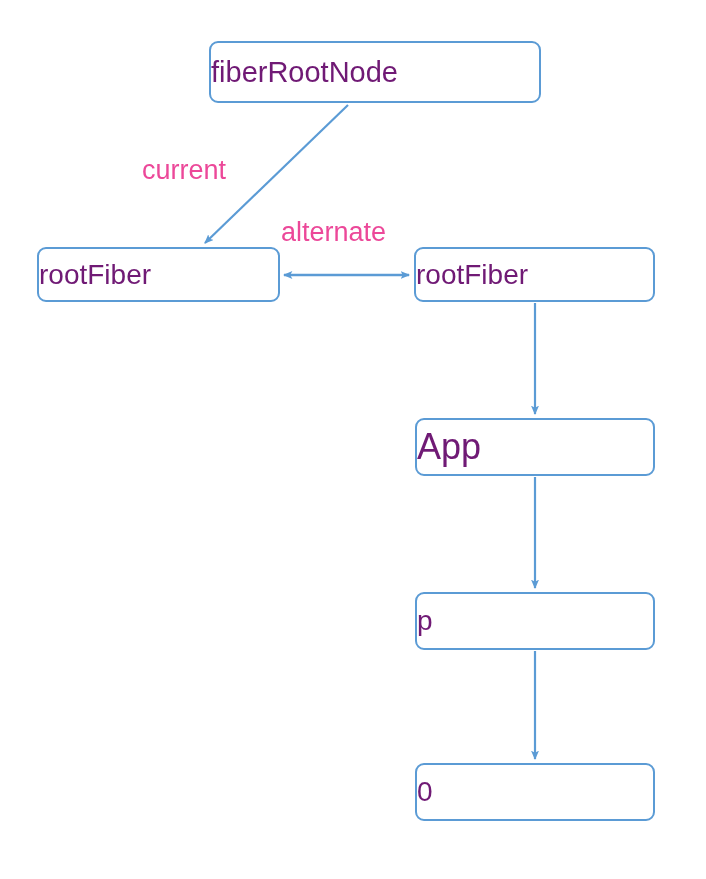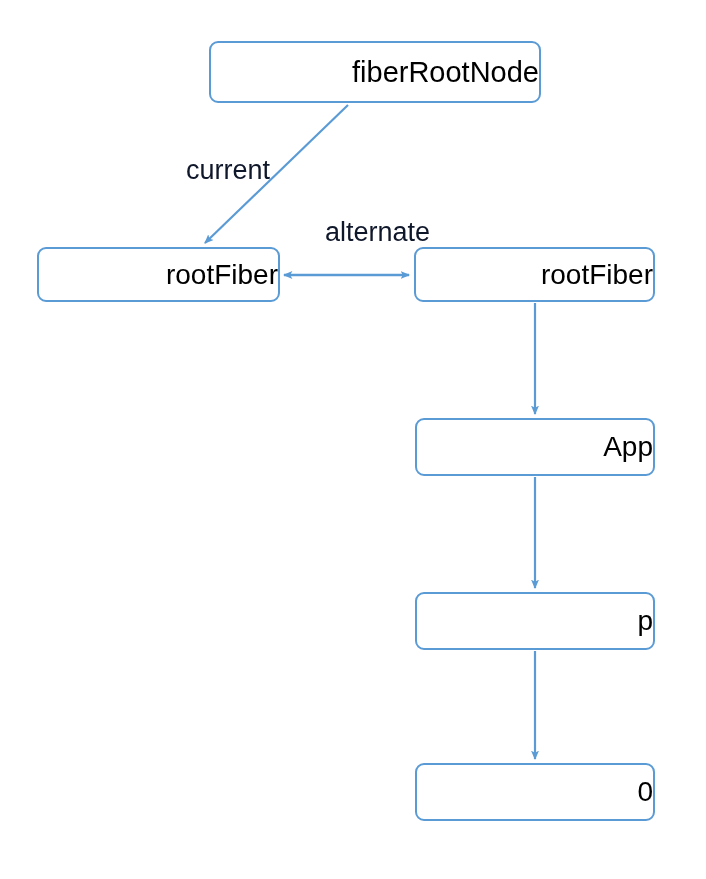--- a/index.html
+++ b/index.html
@@ -28,46 +28,45 @@
     pointer-events: none;
   }
   .node {
     position: absolute;
     box-sizing: border-box;
     border: 2px solid #5b9bd5;
     border-radius: 9px;
     background: #ffffff;
     display: flex;
     align-items: center;
-    justify-content: flex-end;
-    color: #000000;
+    justify-content: flex-start;
+    color: #701a75;
     font-family: "Liberation Sans", sans-serif;
     font-weight: 400;
     line-height: 1;
   }
   .node-label {
     display: block;
     text-align: center;
     white-space: nowrap;
   }
   .edge-label {
     position: absolute;
-    color: #0f172a;
+    color: #ec4899;
     font-family: "Liberation Sans", sans-serif;
     font-size: 27px;
     line-height: 1;
     white-space: nowrap;
-    margin-left: 44px;
   }
 
   
   #node-fiberrootnode { left: 209px; top: 41px;  width: 332px; height: 62px; font-size: 29px; }
   #node-rootfiber-current { left: 37px;  top: 247px; width: 243px; height: 55px; font-size: 28px; }
   #node-rootfiber-alternate { left: 414px; top: 247px; width: 241px; height: 55px; font-size: 28px; }
-  #node-app { left: 415px; top: 418px; width: 240px; height: 58px; font-size: 28px; padding-left: 30px; }
+  #node-app { left: 415px; top: 418px; width: 240px; height: 58px; font-size: 36px; }
   #node-p   { left: 415px; top: 592px; width: 240px; height: 58px; font-size: 28px; }
   #node-zero{ left: 415px; top: 763px; width: 240px; height: 58px; font-size: 28px; }
 
   
   #label-current   { left: 142px; top: 157px; }
   #label-alternate { left: 281px; top: 219px; text-align: right; }
 </style>
 </head>
 <body>
 

